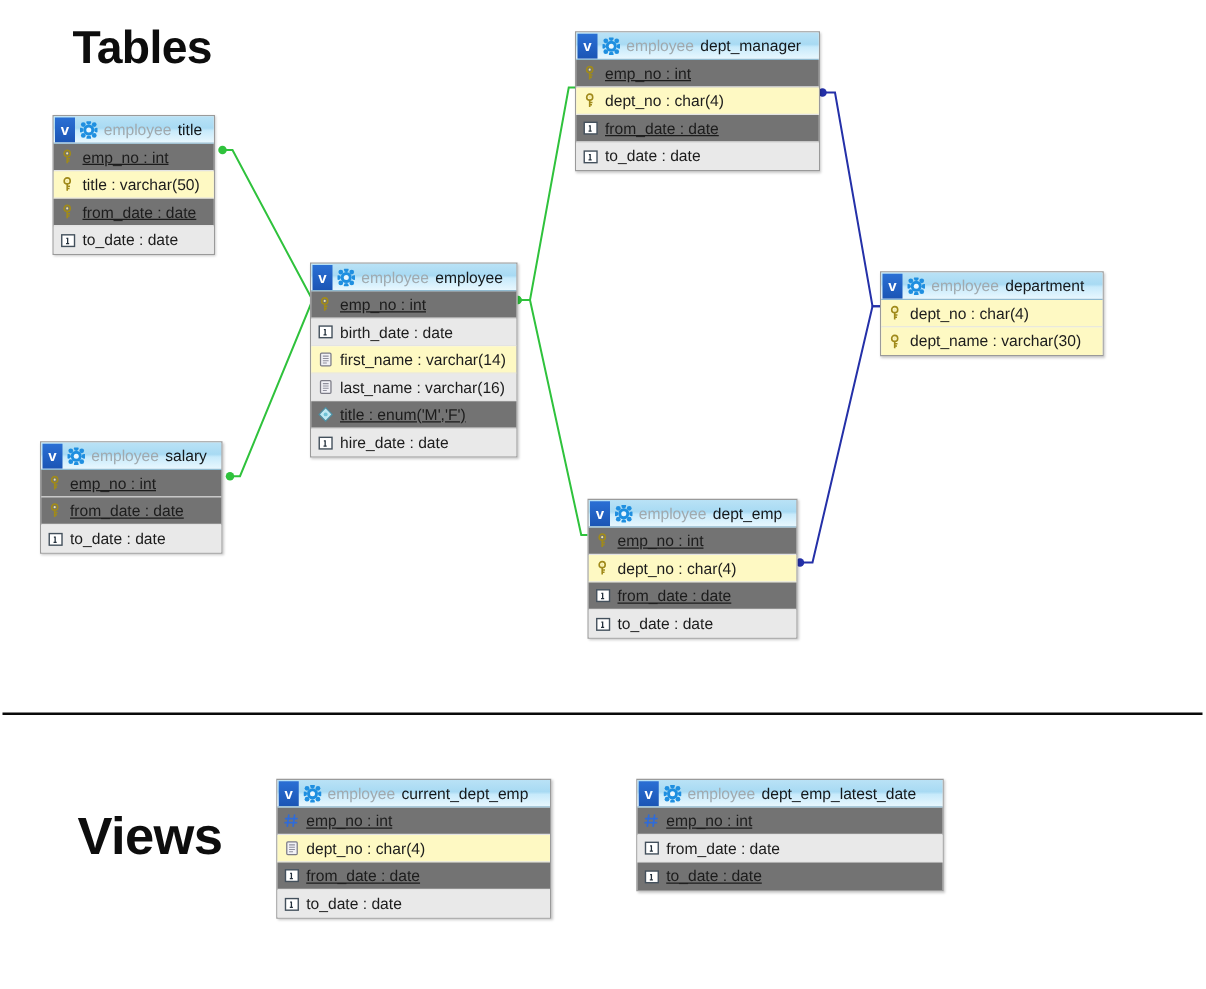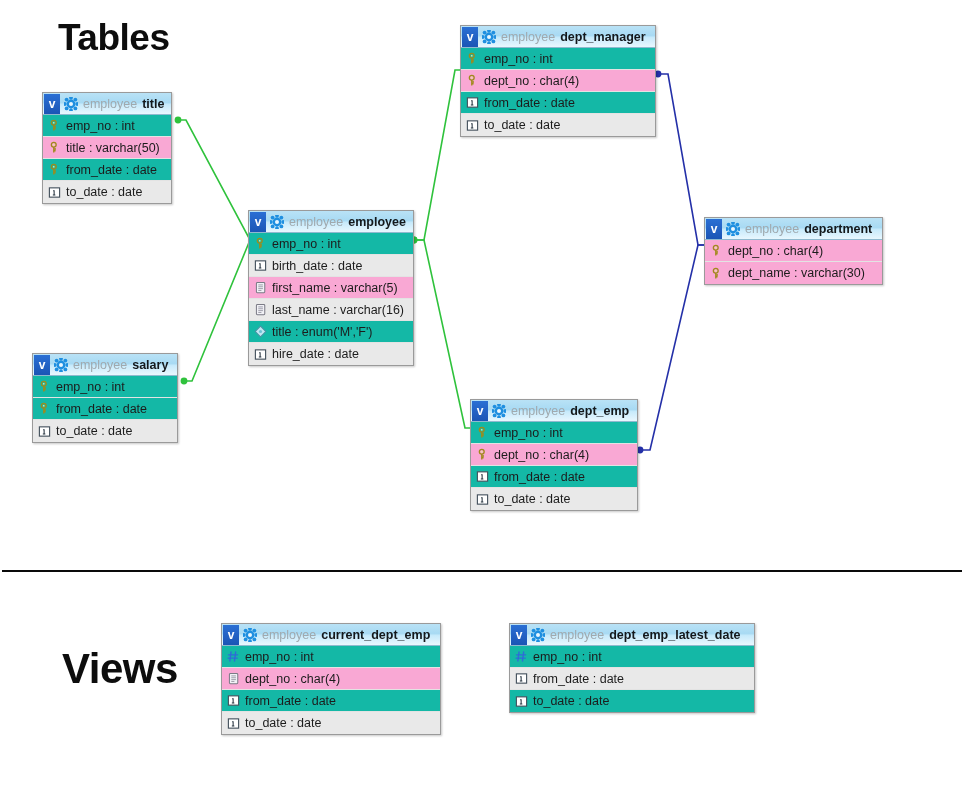--- a/index.html
+++ b/index.html
@@ -58,36 +58,36 @@
   }
   .gear{
     width:14px;height:14px;flex:0 0 auto;margin-right:5px;
     display:block;
   }
   .htitle{
     display:flex;align-items:flex-start;gap:5px;
     font-size:12.5px;white-space:nowrap;
   }
   .schema{color:#a0a9ae;font-weight:normal;}
-  .tname{color:#14181b;font-weight:bold;}
+  .tname{color:#14181b;font-weight:normal;}
 
   .erow{
     height:22px;
     display:flex;align-items:center;
     box-sizing:border-box;
     padding-left:5px;
     border-bottom:1px solid #e3e3e3;
     white-space:nowrap;
     color:#1c1c1c;
     font-size:12.5px;
   }
   .erow:last-child{border-bottom:none;}
-  .bg-white{background:#14b8a6;}
+  .bg-white{background:#737373;text-decoration:underline;}
   .bg-gray{background:#e9e9e9;}
-  .bg-pink{background:#f9a8d4;}
+  .bg-pink{background:#fef9c3;}
   .ricon{width:13px;height:13px;flex:0 0 auto;margin-right:5px;display:block;}
 
   
 </style>
 </head>
 <body>
 
 <div id="canvas">
 
   <div class="section-title" id="title-tables">Tables</div>
@@ -259,21 +259,21 @@
             <rect x="1.5" y="2" width="11" height="10" fill="#ffffff" stroke="#43505c" stroke-width="1.2"></rect>
             <path d="M5.5 5 L6.6 5 L6.6 9.6 M5.2 9.6 L7.9 9.6" stroke="#23303c" stroke-width="1.1" fill="none"></path>
           </svg>
           <span>birth_date : date</span>
         </div>
         <div class="erow bg-pink">
           <svg viewBox="0 0 14 14" class="ricon">
             <rect x="2.6" y="1.6" width="9" height="11" rx="1" fill="#f1f1f6" stroke="#7b7b86" stroke-width="1.1"></rect>
             <path d="M4.6 4.2 H9.6 M4.6 6.2 H9.6 M4.6 8.2 H9.6 M4.6 10.2 H8" stroke="#8f8f9c" stroke-width="0.9"></path>
           </svg>
-          <span>first_name : varchar(5)</span>
+          <span>first_name : varchar(14)</span>
         </div>
         <div class="erow bg-gray">
           <svg viewBox="0 0 14 14" class="ricon">
             <rect x="2.6" y="1.6" width="9" height="11" rx="1" fill="#f1f1f6" stroke="#7b7b86" stroke-width="1.1"></rect>
             <path d="M4.6 4.2 H9.6 M4.6 6.2 H9.6 M4.6 8.2 H9.6 M4.6 10.2 H8" stroke="#8f8f9c" stroke-width="0.9"></path>
           </svg>
           <span>last_name : varchar(16)</span>
         </div>
         <div class="erow bg-white">
           <svg viewBox="0 0 14 14" class="ricon">

